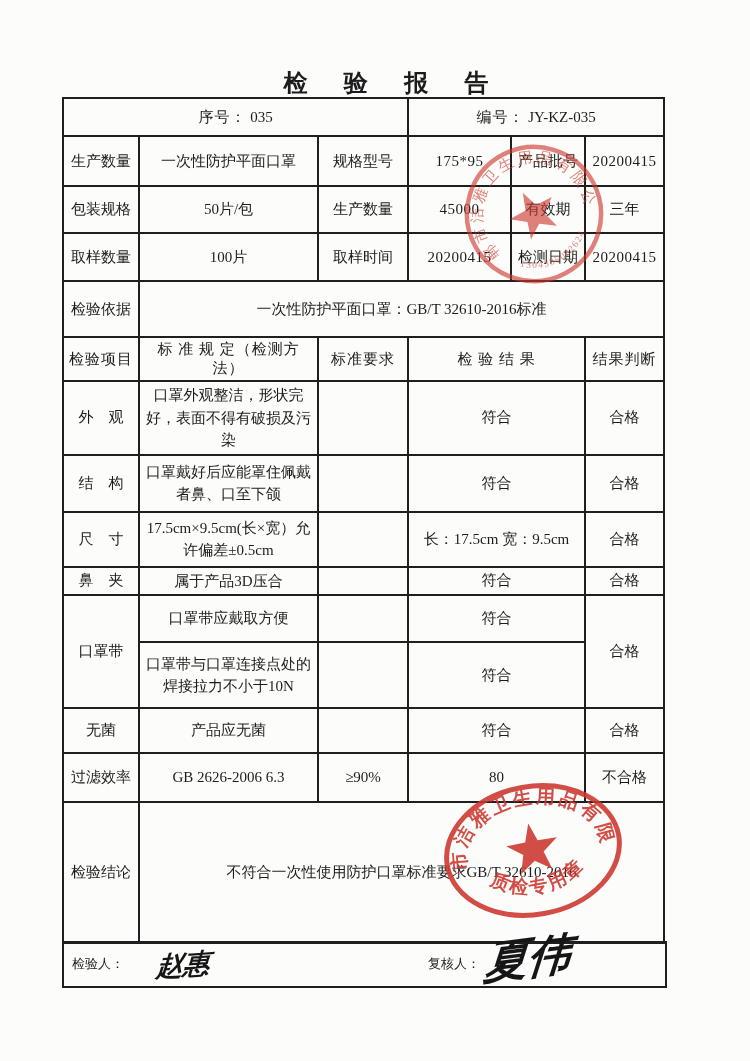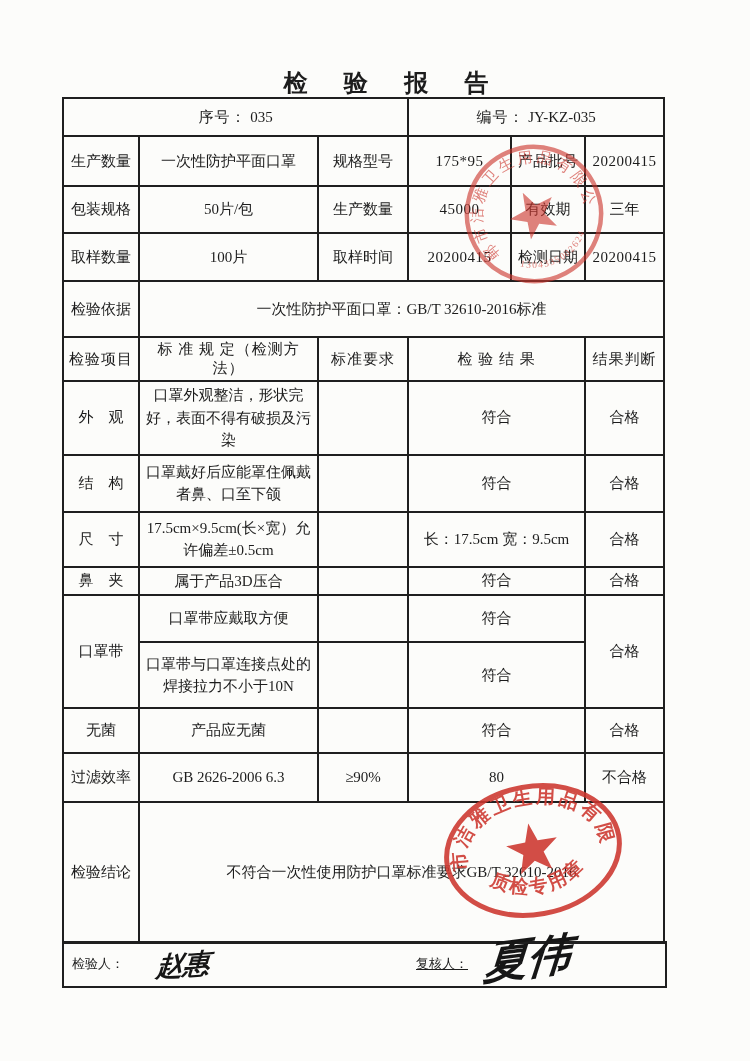--- a/index.html
+++ b/index.html
@@ -25,21 +25,21 @@
   td.std  { font-size:14px; line-height:1.5; }
   .lbl { letter-spacing:1px; }
   .hdr { letter-spacing:1px; }
   .val-num { letter-spacing:0.5px; }
   .sign-box {
     position:absolute; left:62px; top:941px; width:601px; height:43px;
     border:2px solid #1f1f1f; background:transparent;
   }
   .sign-box .slabel { position:absolute; top:12px; font-size:13px; }
   .slabel-inspector { left:8px; }
-  .slabel-reviewer  { left:352px;text-decoration:underline; }
+  .slabel-reviewer  { left:364px; }
   .sig {
     position:absolute; font-style:italic; font-weight:bold; color:#161616;
     font-family:"DejaVu Serif","Liberation Serif",serif; white-space:nowrap;
   }
   .sig-inspector { left:92px; top:4px; font-size:27px; transform:rotate(-4deg) skewX(-8deg); }
   .sig-reviewer  { left:420px; top:-14px; font-size:44px; transform:rotate(-7deg) skewX(-12deg); }
   .stamp { position:absolute; pointer-events:none; }
   .stamp svg { mix-blend-mode:multiply; }
   .stamp-top    { left:462px; top:142px; width:144px; height:144px; transform:rotate(-28deg); opacity:0.62; }
   .stamp-bottom { left:433px; top:770px; width:200px; height:161px; transform:rotate(-10deg); opacity:0.88; }

